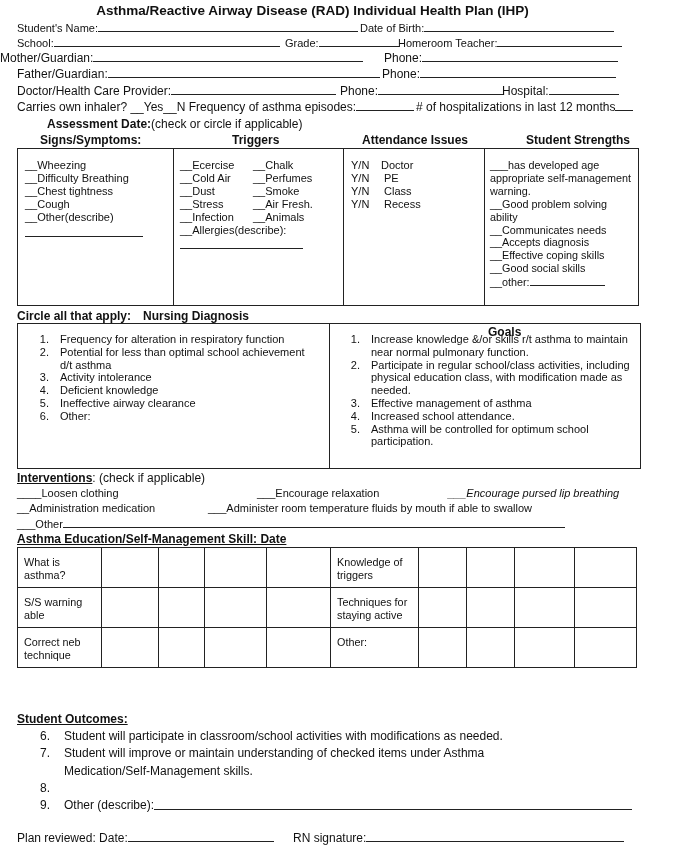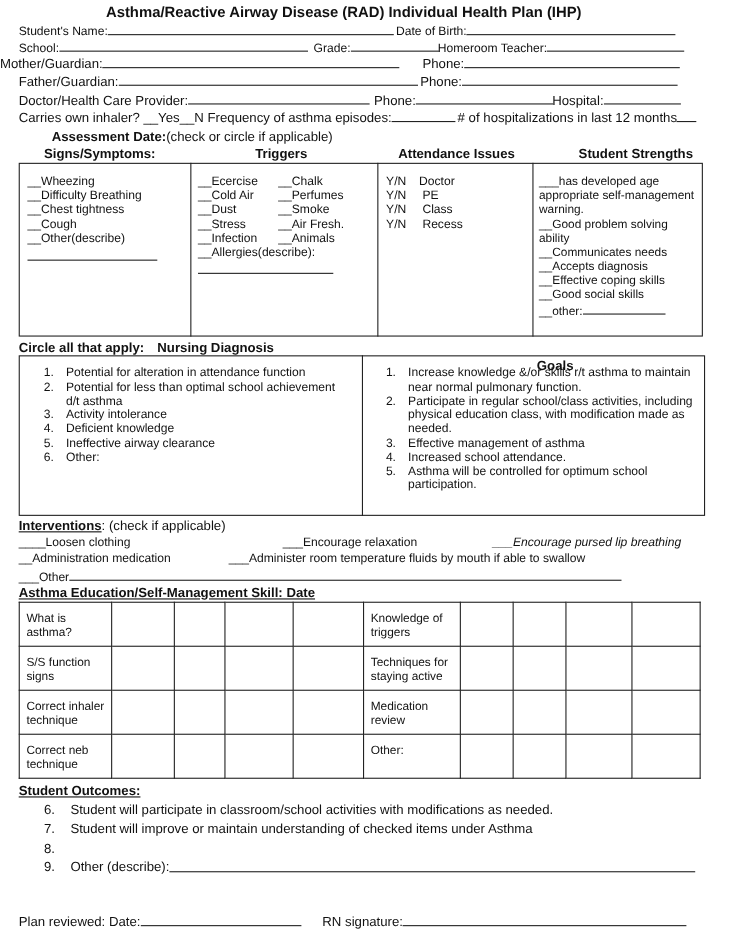--- a/index.html
+++ b/index.html
@@ -144,21 +144,21 @@
   <span>Circle all that apply:</span><span style="display:inline-block;width:12px"></span><span>Nursing Diagnosis</span>
 </div>
 <div class="abs f12 bold" style="left:440px;top:325px;margin-left:48px;">Goals</div>
 
 <div class="box" style="left:17px;top:323px;width:624px;height:146px;"></div>
 <div class="vline" style="left:329px;top:323px;height:146px;"></div>
 
 <div class="ol" style="left:27px;top:333px;width:295px;">
   <div class="row">
       <span class="num">1.</span>
-      <span class="txt">Potential for alteration in attendance function</span>
+      <span class="txt">Frequency for alteration in respiratory function</span>
     </div>
   <div class="row">
       <span class="num">2.</span>
       <span class="txt" style="width:245px">Potential for less than optimal school achievement d/t asthma</span>
     </div>
   <div class="row">
       <span class="num">3.</span>
       <span class="txt">Activity intolerance</span>
     </div>
   <div class="row">
@@ -232,38 +232,26 @@
         <td></td>
         <td></td>
         <td></td>
     <td class="lbl">Knowledge of triggers</td>
     <td></td>
         <td></td>
         <td></td>
         <td></td>
   </tr>
   <tr>
-    <td class="lbl">S/S function signs</td>
+    <td class="lbl">S/S warning able</td>
     <td></td>
         <td></td>
         <td></td>
         <td></td>
     <td class="lbl">Techniques for staying active</td>
-    <td></td>
-        <td></td>
-        <td></td>
-        <td></td>
-  </tr>
-  <tr>
-    <td class="lbl">Correct inhaler technique</td>
-    <td></td>
-        <td></td>
-        <td></td>
-        <td></td>
-    <td class="lbl">Medication review</td>
     <td></td>
         <td></td>
         <td></td>
         <td></td>
   </tr>
   <tr>
     <td class="lbl">Correct neb technique</td>
     <td></td>
         <td></td>
         <td></td>
@@ -281,20 +269,24 @@
 <div class="outcomes">
   <div class="row">
       <span class="num">6.</span>
       <span>Student will participate in classroom/school activities with modifications as needed.</span>
     </div>
   <div class="row">
       <span class="num">7.</span>
       <span>Student will improve or maintain understanding of checked items under Asthma</span>
     </div>
   <div class="row">
+      <span class="num"></span>
+      <span>Medication/Self-Management skills.</span>
+    </div>
+  <div class="row">
       <span class="num">8.</span>
     </div>
   <div class="row">
       <span class="num">9.</span>
       <span>Other (describe):</span>
       <span class="ln" style="width:478px;height:12px"></span>
     </div>
 </div>
 
 <div class="abs f12" style="left:17px;top:831px;">

